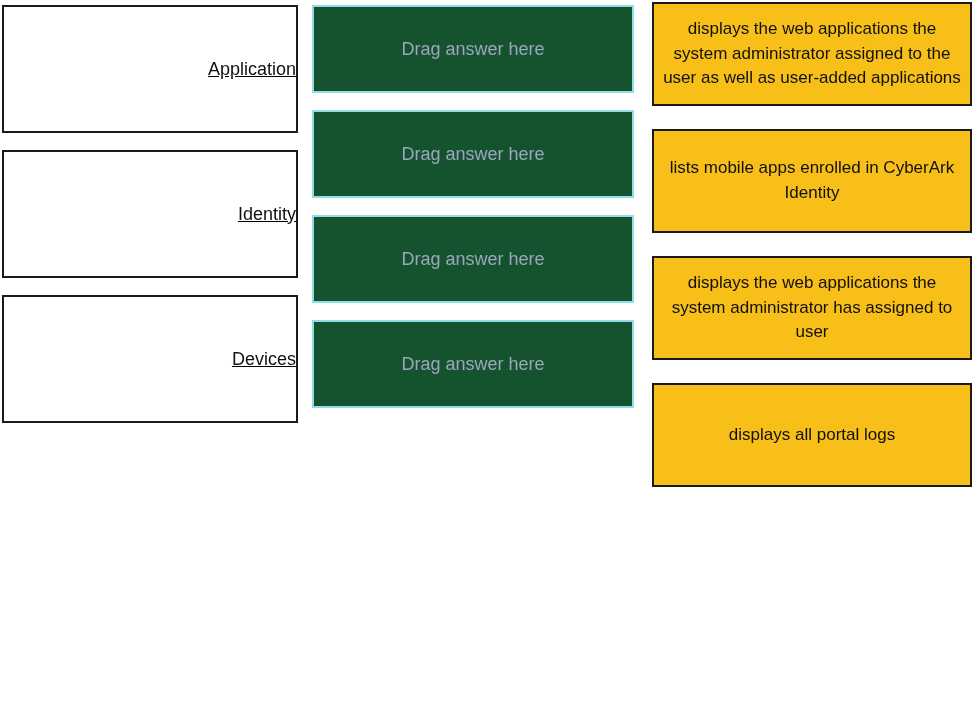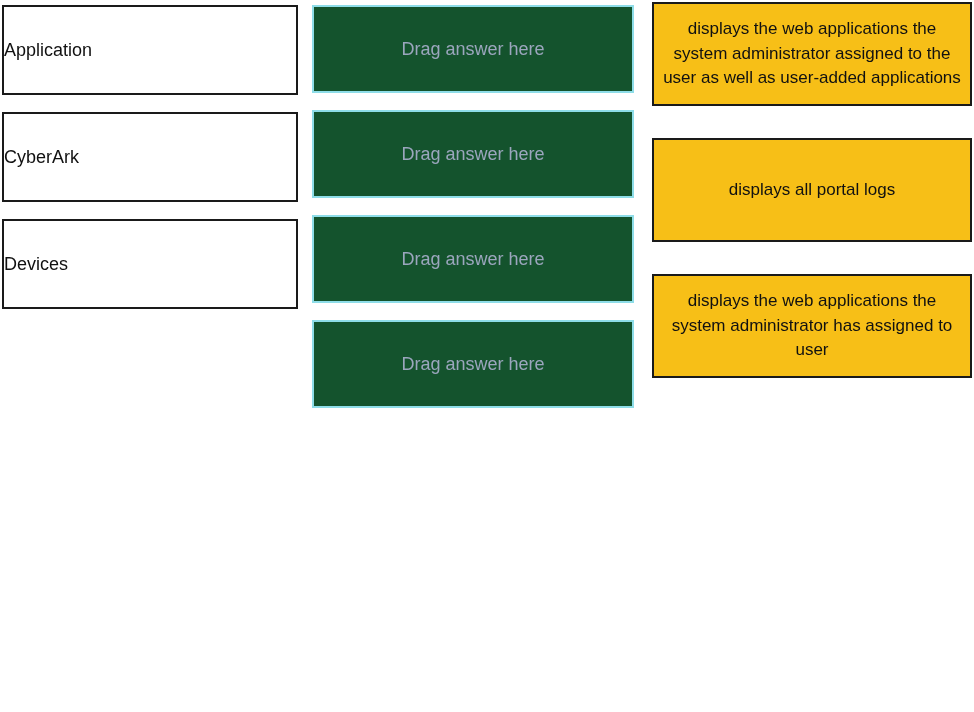--- a/index.html
+++ b/index.html
@@ -36,30 +36,31 @@
     left: 312px;
     top: 5px;
     width: 322px;
     gap: 17px;
   }
 
   .col-answers {
     left: 652px;
     top: 2px;
     width: 320px;
-    gap: 32px;
+    gap: 23px;
   }
 
   .term-box {
-    height: 90px;
+    height: 128px;
     background: #ffffff;
     border: 2px solid #1a1a1a;
     display: flex;
     align-items: center;
-    justify-content: flex-start;
+    justify-content: flex-end;
+    text-decoration: underline;
   }
 
   .term-label {
     font-size: 18px;
     color: #111111;
   }
 
   .drop-zone {
     height: 88px;
     background: #14532d;
@@ -94,21 +95,21 @@
 </head>
 <body>
 
 <div class="board">
 
   <div class="col col-terms">
     <div class="term-box">
       <span class="term-label">Application</span>
     </div>
     <div class="term-box">
-      <span class="term-label">CyberArk</span>
+      <span class="term-label">Identity</span>
     </div>
     <div class="term-box">
       <span class="term-label">Devices</span>
     </div>
   </div>
 
   <div class="col col-drops">
     <div class="drop-zone">
       <span class="drop-placeholder">Drag answer here</span>
     </div>
@@ -121,20 +122,23 @@
     <div class="drop-zone">
       <span class="drop-placeholder">Drag answer here</span>
     </div>
   </div>
 
   <div class="col col-answers">
     <div class="answer-card">
       <span class="answer-text">displays the web applications the system administrator assigned to the user as well as user-added applications</span>
     </div>
     <div class="answer-card">
-      <span class="answer-text">displays all portal logs</span>
+      <span class="answer-text">lists mobile apps enrolled in CyberArk Identity</span>
     </div>
     <div class="answer-card">
       <span class="answer-text">displays the web applications the system administrator has assigned to user</span>
+    </div>
+    <div class="answer-card">
+      <span class="answer-text">displays all portal logs</span>
     </div>
   </div>
 
 </div>
 
 </body></html>

